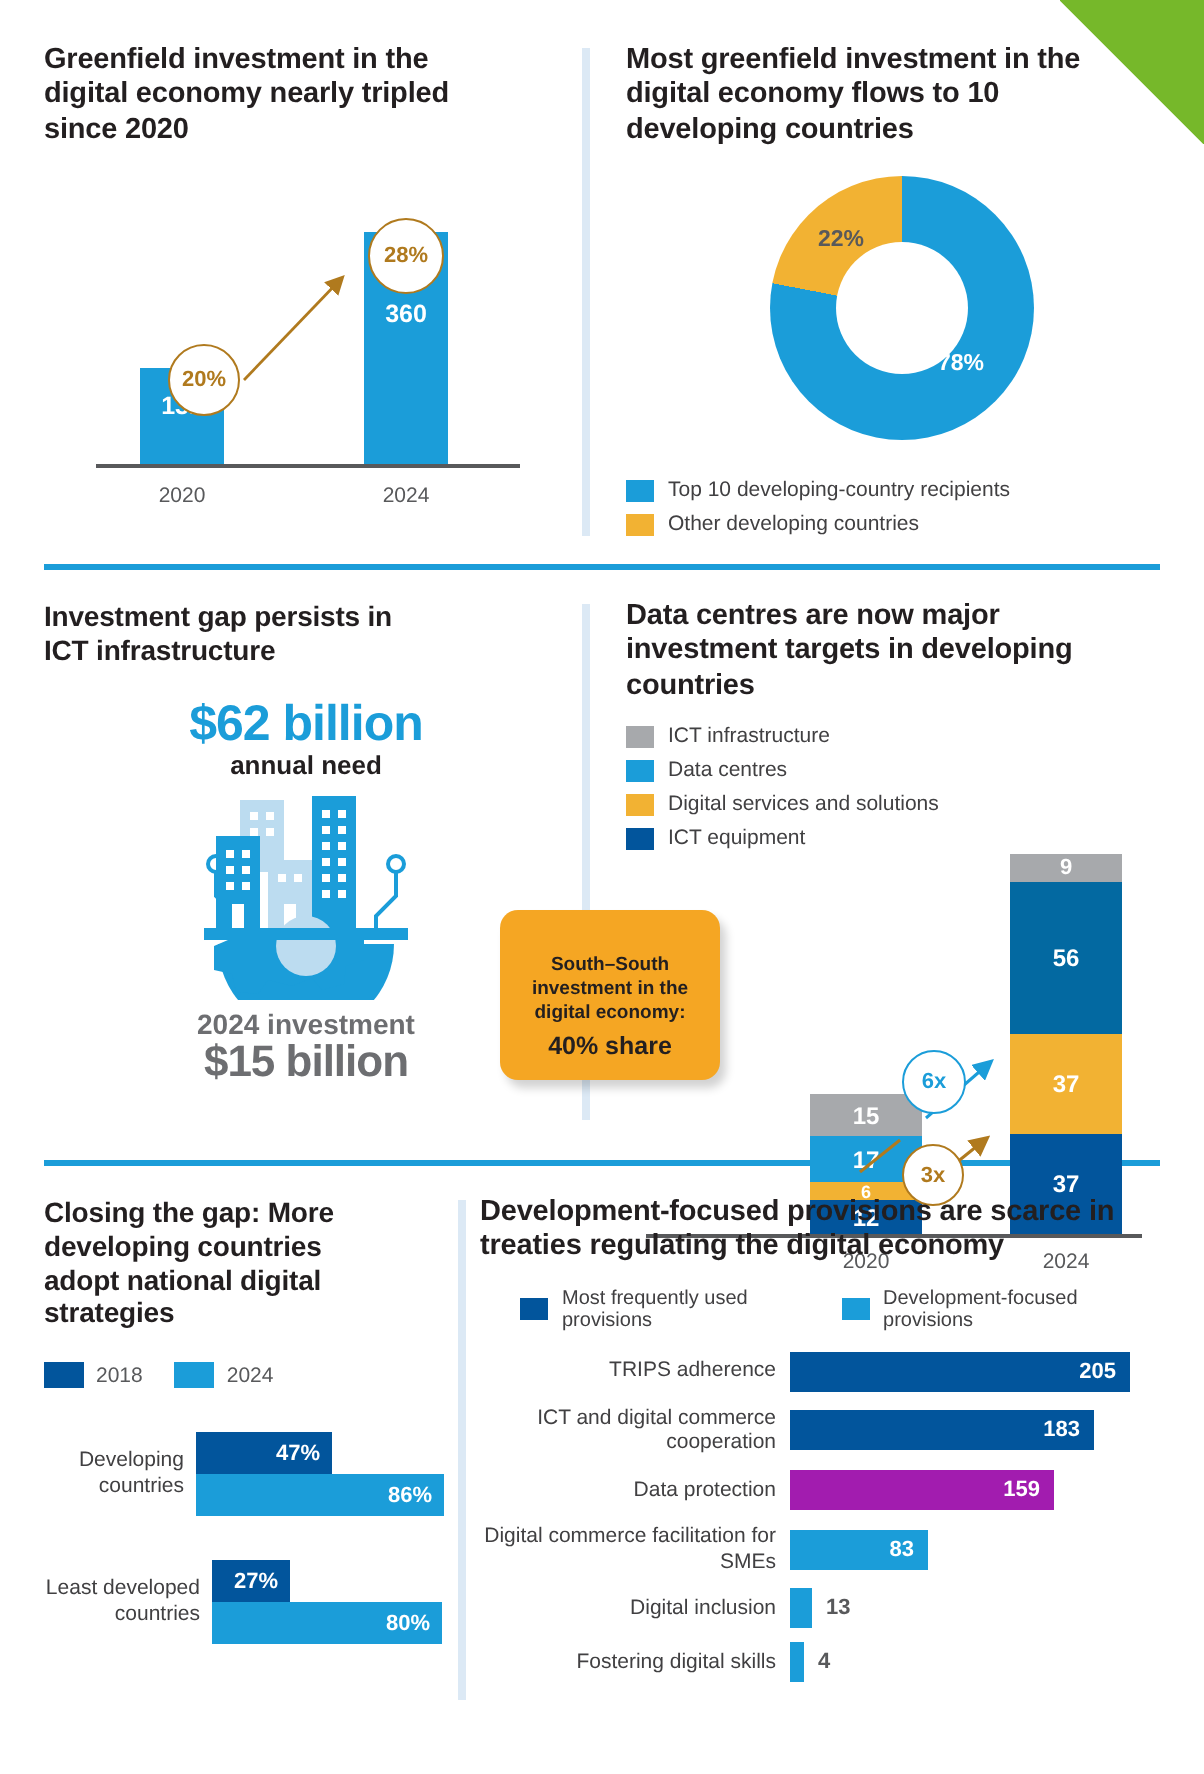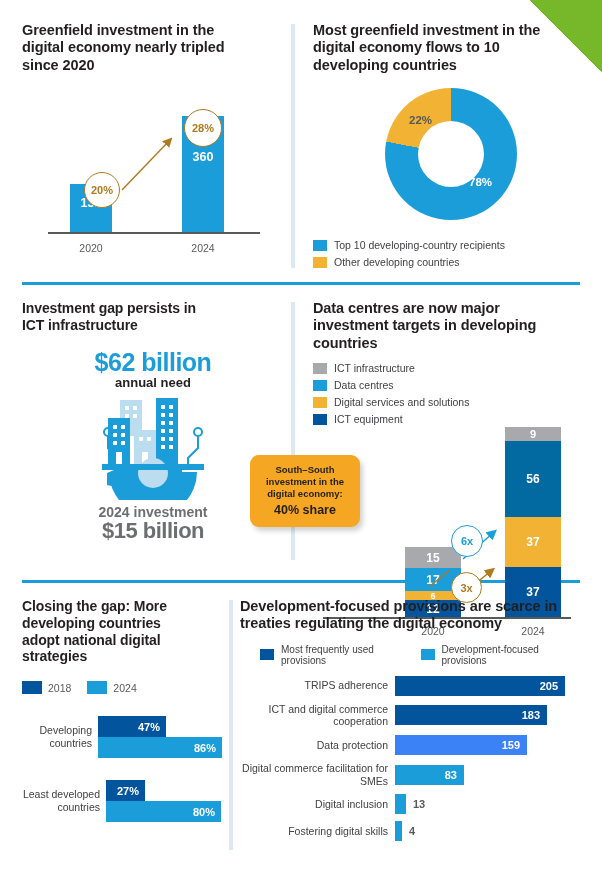--- a/index.html
+++ b/index.html
@@ -58,21 +58,21 @@
   #p3 .ptitle{ font-size:14px; width:200px; }
   .big-need{ text-align:center; margin-top:14px; }
   .big-need .amt{ font-size:25px; font-weight:bold; color:#1b9dd9; letter-spacing:-0.5px; }
   .big-need .sub{ font-size:13px; font-weight:bold; color:#231f20; margin-top:-2px; }
   .icon-city{ display:block; margin:6px auto 0; }
   .foot-2024{ text-align:center; margin-top:4px; }
   .foot-2024 .t1{ font-size:14px; font-weight:bold; color:#6d6e71; }
   .foot-2024 .t2{ font-size:22px; font-weight:bold; color:#6d6e71; letter-spacing:-0.5px; margin-top:-2px;}
 
   .callout{
-    position:absolute; left:250px; top:455px; width:110px; padding:9px 6px 10px;
+    position:absolute; left:250px; top:455px; width:110px; padding:22px 6px 10px;
     background:#f5a623; border-radius:9px; text-align:center; z-index:4;
     box-shadow:3px 4px 5px rgba(0,0,0,0.18);
   }
   .callout .c1{ font-size:9.5px; font-weight:bold; line-height:1.25; color:#231f20; }
   .callout .c2{ font-size:12.5px; font-weight:bold; margin-top:3px; color:#231f20; }
 
   
   #p4 { left:313px; top:300px; width:268px; }
   #p4 .ptitle{ font-size:14.5px; width:262px; }
   .stk-legend{ margin-top:10px; }
@@ -362,21 +362,21 @@
 
     <div class="prov-row">
       <div class="prov-lab">ICT and digital commerce cooperation</div>
       <div class="prov-bar" style="width:152px;background:#02559c;">
         <span>183</span>
       </div>
     </div>
 
     <div class="prov-row">
       <div class="prov-lab">Data protection</div>
-      <div class="prov-bar" style="width:132px;background:#3b82f6;">
+      <div class="prov-bar" style="width:132px;background:#a21caf;">
         <span>159</span>
       </div>
     </div>
 
     <div class="prov-row">
       <div class="prov-lab">Digital commerce facilitation for SMEs</div>
       <div class="prov-bar" style="width:69px;background:#1b9dd9;">
         <span>83</span>
       </div>
     </div>

